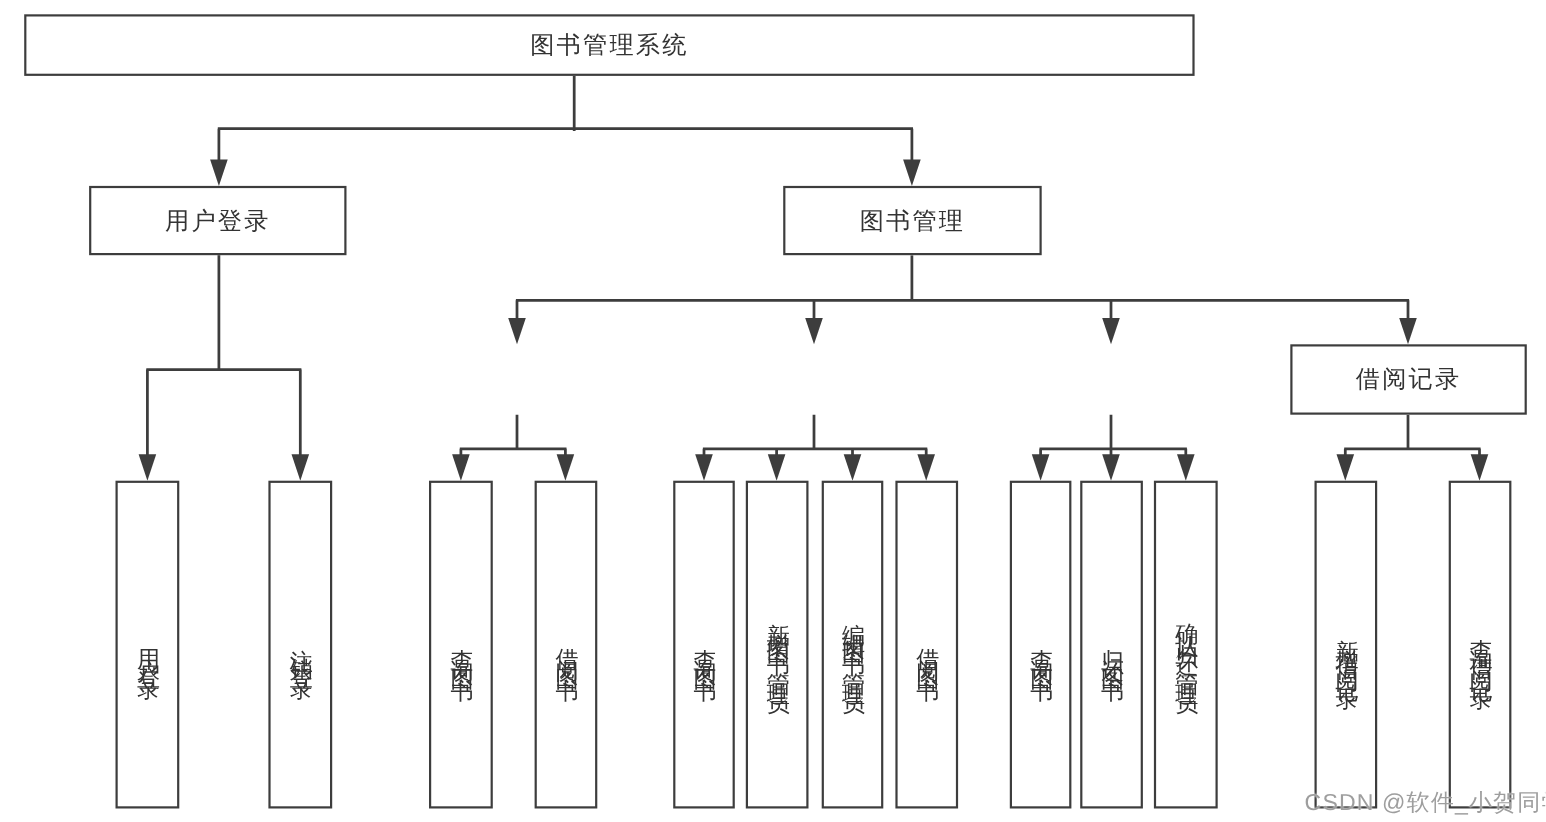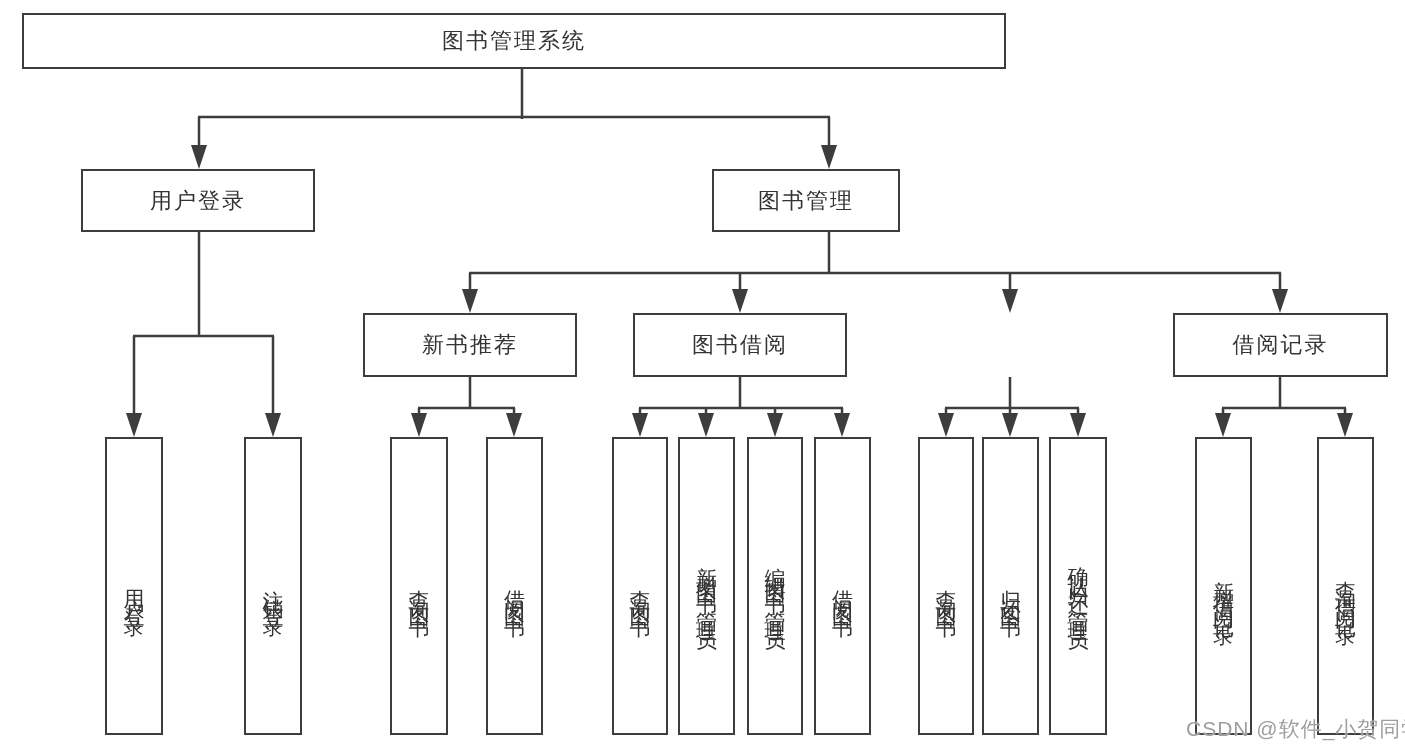--- a/index.html
+++ b/index.html
@@ -72,37 +72,31 @@
         <polygon points="767,413 783,413 775,437"></polygon>
         <polygon points="834,413 850,413 842,437"></polygon>
         <polygon points="938,413 954,413 946,437"></polygon>
         <polygon points="1002,413 1018,413 1010,437"></polygon>
         <polygon points="1070,413 1086,413 1078,437"></polygon>
         <polygon points="1215,413 1231,413 1223,437"></polygon>
         <polygon points="1337,413 1353,413 1345,437"></polygon>
       </g>
   </svg>
 
-  <div class="node hbox" style="left:22px;top:13px;width:984px;height:56px;">
+  <div class="node hbox" style="left:22px;top:13px;width:1064px;height:56px;">
     <span>图书管理系统</span>
   </div>
 
   <div class="node hbox" style="left:81px;top:169px;width:234px;height:63px;">
     <span>用户登录</span>
   </div>
-  <div class="node hbox" style="left:712px;top:169px;width:188px;height:63px;">
+  <div class="node hbox" style="left:712px;top:169px;width:235px;height:63px;">
     <span>图书管理</span>
   </div>
 
-  <div class="node hbox" style="left:363px;top:313px;width:214px;height:64px;">
-    <span>新书推荐</span>
-  </div>
-  <div class="node hbox" style="left:633px;top:313px;width:214px;height:64px;">
-    <span>图书借阅</span>
-  </div>
   <div class="node hbox" style="left:1173px;top:313px;width:215px;height:64px;">
     <span>借阅记录</span>
   </div>
 
   <div class="node vbox" style="left:105px;top:437px;width:58px;height:298px;">
     <span>用户登录</span>
   </div>
   <div class="node vbox" style="left:244px;top:437px;width:58px;height:298px;">
     <span>注销登录</span>
   </div>

